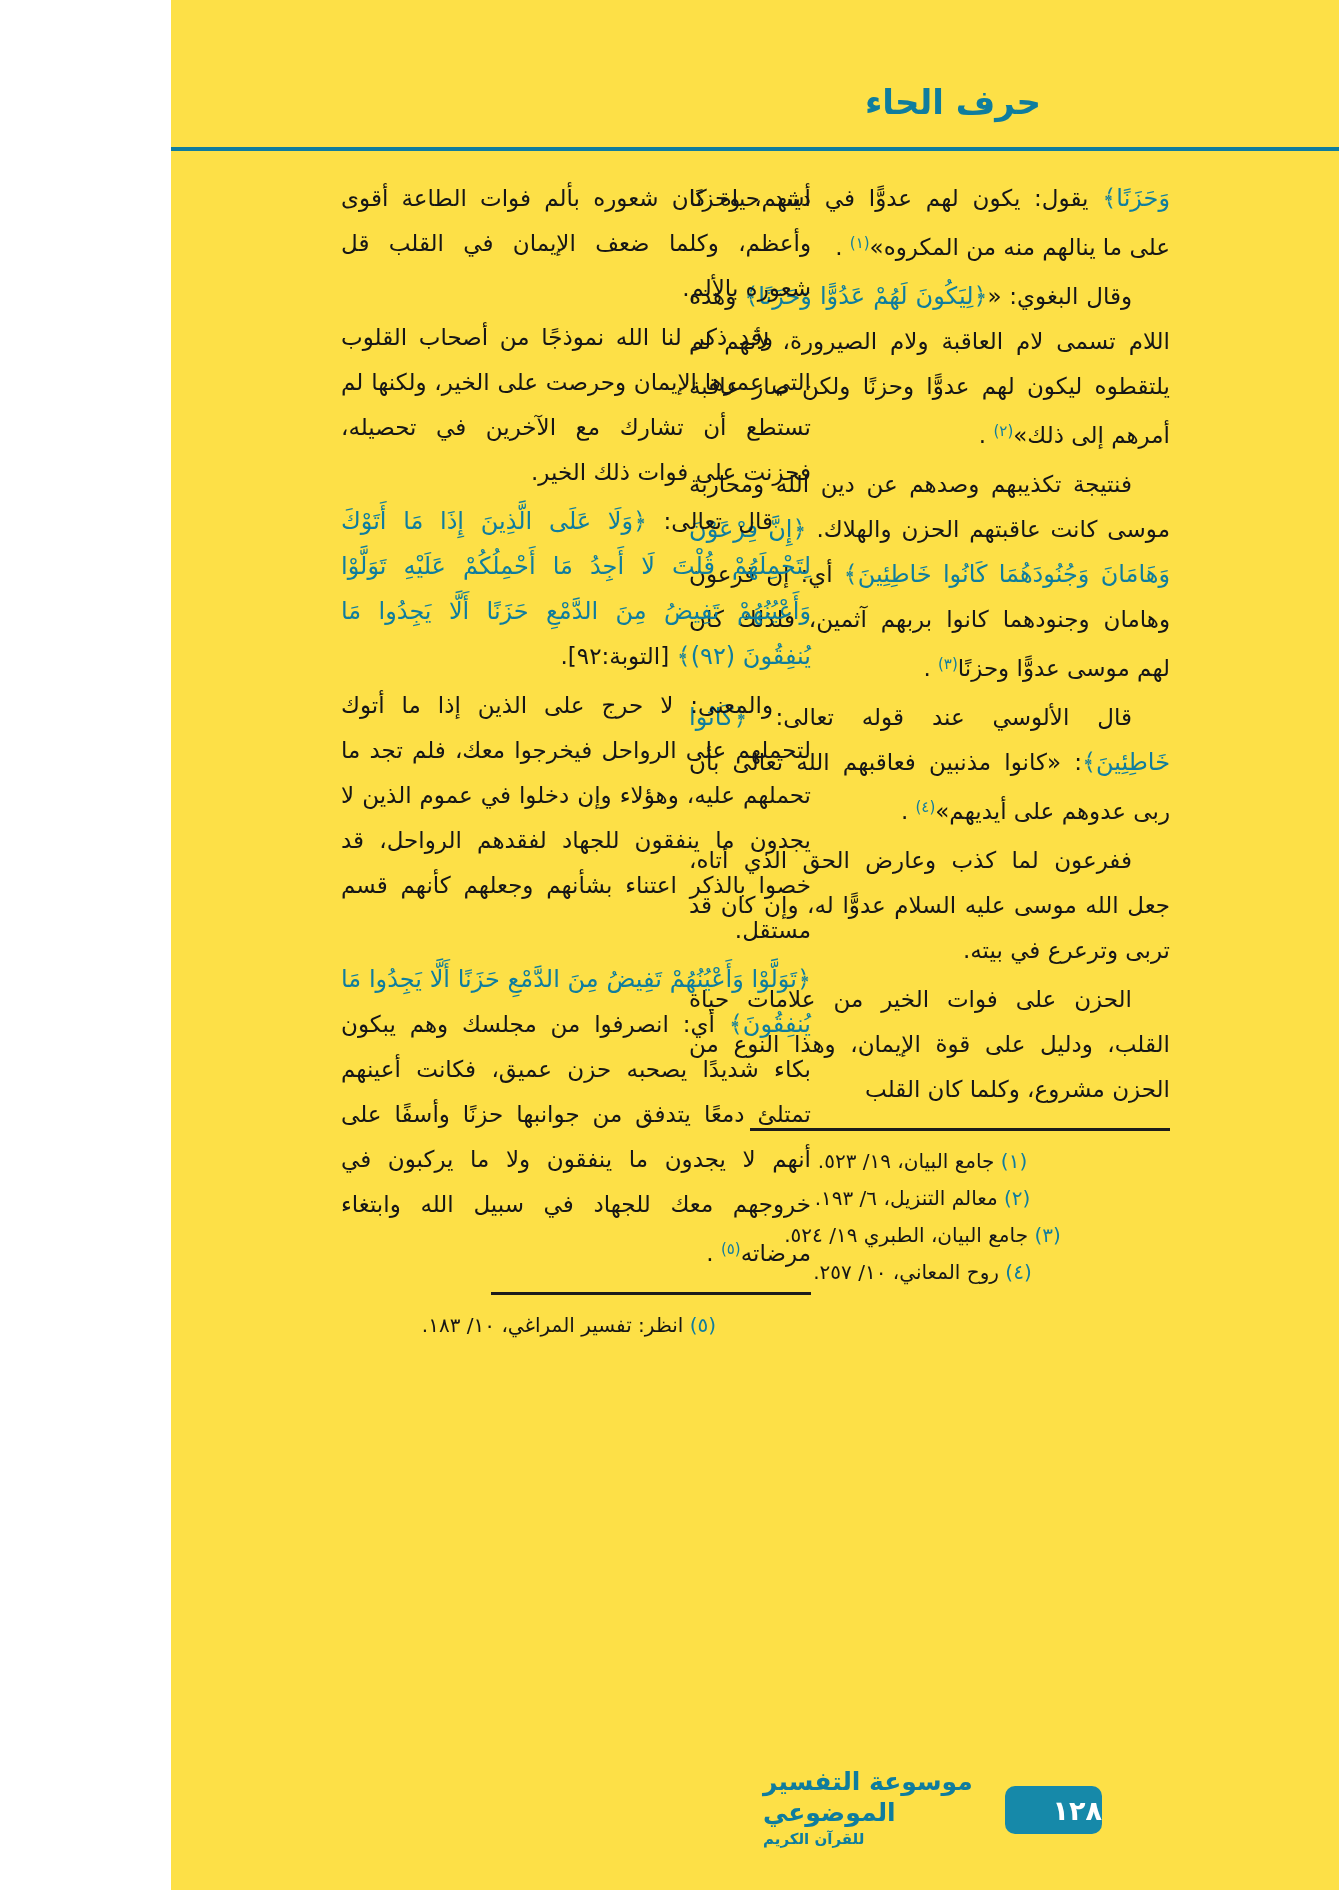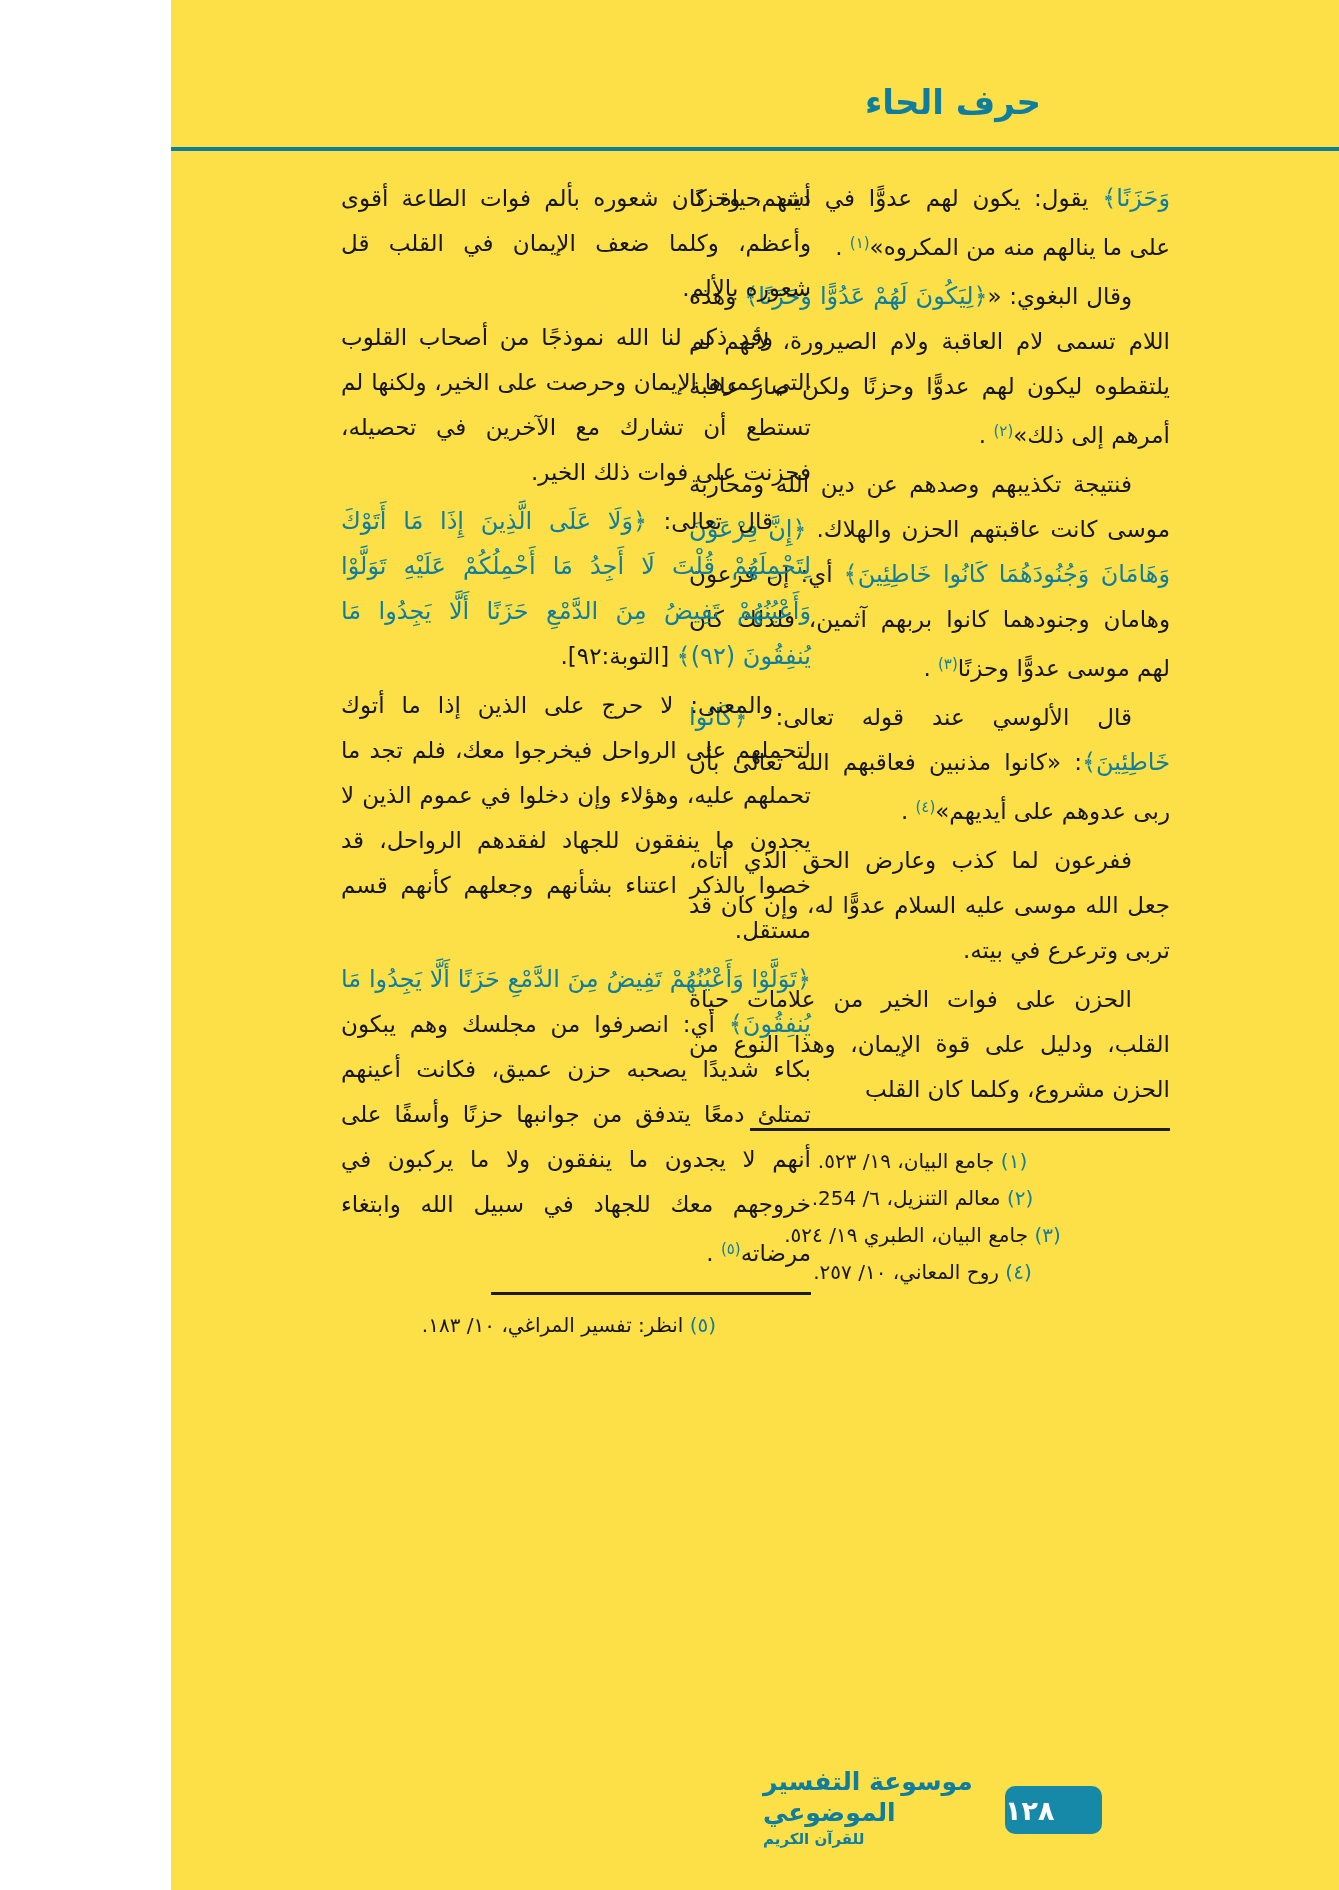--- a/index.html
+++ b/index.html
@@ -78,21 +78,21 @@
     position:absolute;
     top:1786px;
     right:237px;
     width:97px;
     height:48px;
     background:#1689a9;
     border-radius:10px;
     color:#ffffff;
     display:flex;
     align-items:center;
-    justify-content:flex-end;
+    justify-content:flex-start;
     font-size:27px;
     font-weight:bold;
   }
 </style>
 </head>
 <body>
 
 <div class="page">
 
   <div class="chapter-title">حرف الحاء</div>
@@ -105,21 +105,21 @@
         <p class="para"><span class="run-n">وقال البغوي: «</span><span class="run-q">﴿لِيَكُونَ لَهُمْ عَدُوًّا وَحَزَنًا﴾</span><span class="run-n"> وهذه اللام تسمى لام العاقبة ولام الصيرورة، لأنهم لم يلتقطوه ليكون لهم عدوًّا وحزنًا ولكن صار عاقبة أمرهم إلى ذلك»</span><span class="run-r">(٢)</span><span class="run-n"> .</span></p>
         <p class="para"><span class="run-n">فنتيجة تكذيبهم وصدهم عن دين الله ومحاربة موسى كانت عاقبتهم الحزن والهلاك. </span><span class="run-q">﴿إِنَّ فِرْعَوْنَ وَهَامَانَ وَجُنُودَهُمَا كَانُوا خَاطِئِينَ﴾</span><span class="run-n"> أي: إن فرعون وهامان وجنودهما كانوا بربهم آثمين، فلذلك كان لهم موسى عدوًّا وحزنًا</span><span class="run-r">(٣)</span><span class="run-n"> .</span></p>
         <p class="para"><span class="run-n">قال الألوسي عند قوله تعالى: </span><span class="run-q">﴿كَانُوا خَاطِئِينَ﴾</span><span class="run-n">: «كانوا مذنبين فعاقبهم الله تعالى بأن ربى عدوهم على أيديهم»</span><span class="run-r">(٤)</span><span class="run-n"> .</span></p>
         <p class="para"><span class="run-n">ففرعون لما كذب وعارض الحق الذي أتاه، جعل الله موسى عليه السلام عدوًّا له، وإن كان قد تربى وترعرع في بيته.</span></p>
         <p class="para"><span class="run-n">الحزن على فوات الخير من علامات حياة القلب، ودليل على قوة الإيمان، وهذا النوع من الحزن مشروع، وكلما كان القلب</span></p>
       </div>
     <div class="footnotes">
       <div class="fn-sep"></div>
       <div class="fn-list">
           <p class="fn"><span class="fn-num">(١) </span><span>جامع البيان، ١٩/ ٥٢٣.</span></p>
-          <p class="fn"><span class="fn-num">(٢) </span><span>معالم التنزيل، ٦/ 254.</span></p>
+          <p class="fn"><span class="fn-num">(٢) </span><span>معالم التنزيل، ٦/ ١٩٣.</span></p>
           <p class="fn"><span class="fn-num">(٣) </span><span>جامع البيان، الطبري ١٩/ ٥٢٤.</span></p>
           <p class="fn"><span class="fn-num">(٤) </span><span>روح المعاني، ١٠/ ٢٥٧.</span></p>
         </div>
     </div>
   </section>
 
   <section class="col col-left">
     <div class="col-text">
         <p class="para noindent"><span class="run-n">أشد حياة كان شعوره بألم فوات الطاعة أقوى وأعظم، وكلما ضعف الإيمان في القلب قل شعوره بالألم.</span></p>
         <p class="para"><span class="run-n">وقد ذكر لنا الله نموذجًا من أصحاب القلوب التي عمرها الإيمان وحرصت على الخير، ولكنها لم تستطع أن تشارك مع الآخرين في تحصيله، فحزنت على فوات ذلك الخير.</span></p>

